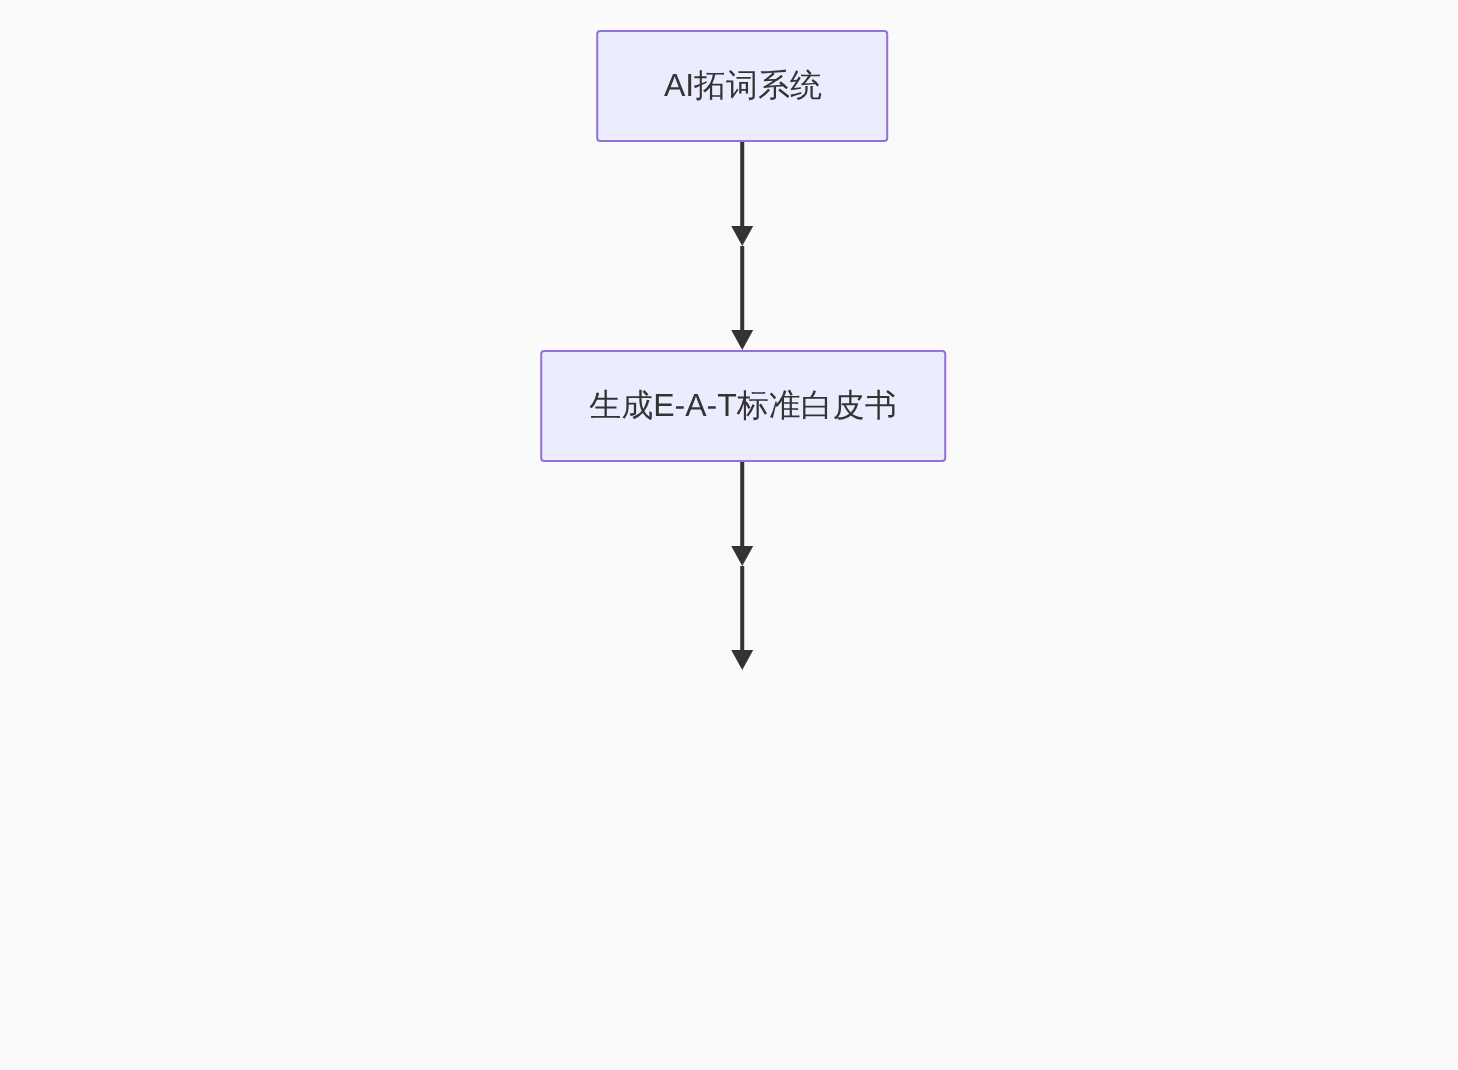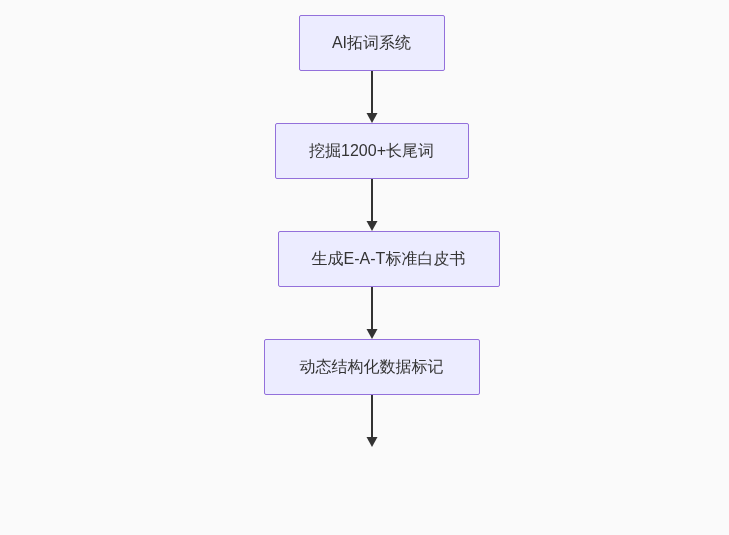--- a/index.html
+++ b/index.html
@@ -64,41 +64,35 @@
 
   <div class="node">
     <span>AI拓词系统</span>
   </div>
 
   <svg class="arrow" viewBox="0 0 14 52" xmlns="http://www.w3.org/2000/svg">
     <line x1="7" y1="0" x2="7" y2="44" stroke="currentColor" stroke-width="2"></line>
     <path d="M1.5,42 L12.5,42 L7,52 Z" fill="currentColor"></path>
   </svg>
 
-  <div class="node">
-    <span>挖掘1200+长尾词</span>
-  </div>
 
   <svg class="arrow" viewBox="0 0 14 52" xmlns="http://www.w3.org/2000/svg">
     <line x1="7" y1="0" x2="7" y2="44" stroke="currentColor" stroke-width="2"></line>
     <path d="M1.5,42 L12.5,42 L7,52 Z" fill="currentColor"></path>
   </svg>
 
   <div class="node">
     <span>生成E-A-T标准白皮书</span>
   </div>
 
   <svg class="arrow" viewBox="0 0 14 52" xmlns="http://www.w3.org/2000/svg">
     <line x1="7" y1="0" x2="7" y2="44" stroke="currentColor" stroke-width="2"></line>
     <path d="M1.5,42 L12.5,42 L7,52 Z" fill="currentColor"></path>
   </svg>
 
-  <div class="node">
-    <span>动态结构化数据标记</span>
-  </div>
 
   <svg class="arrow" viewBox="0 0 14 52" xmlns="http://www.w3.org/2000/svg">
     <line x1="7" y1="0" x2="7" y2="44" stroke="currentColor" stroke-width="2"></line>
     <path d="M1.5,42 L12.5,42 L7,52 Z" fill="currentColor"></path>
   </svg>
 
 
 </div>
 
 </body></html>

